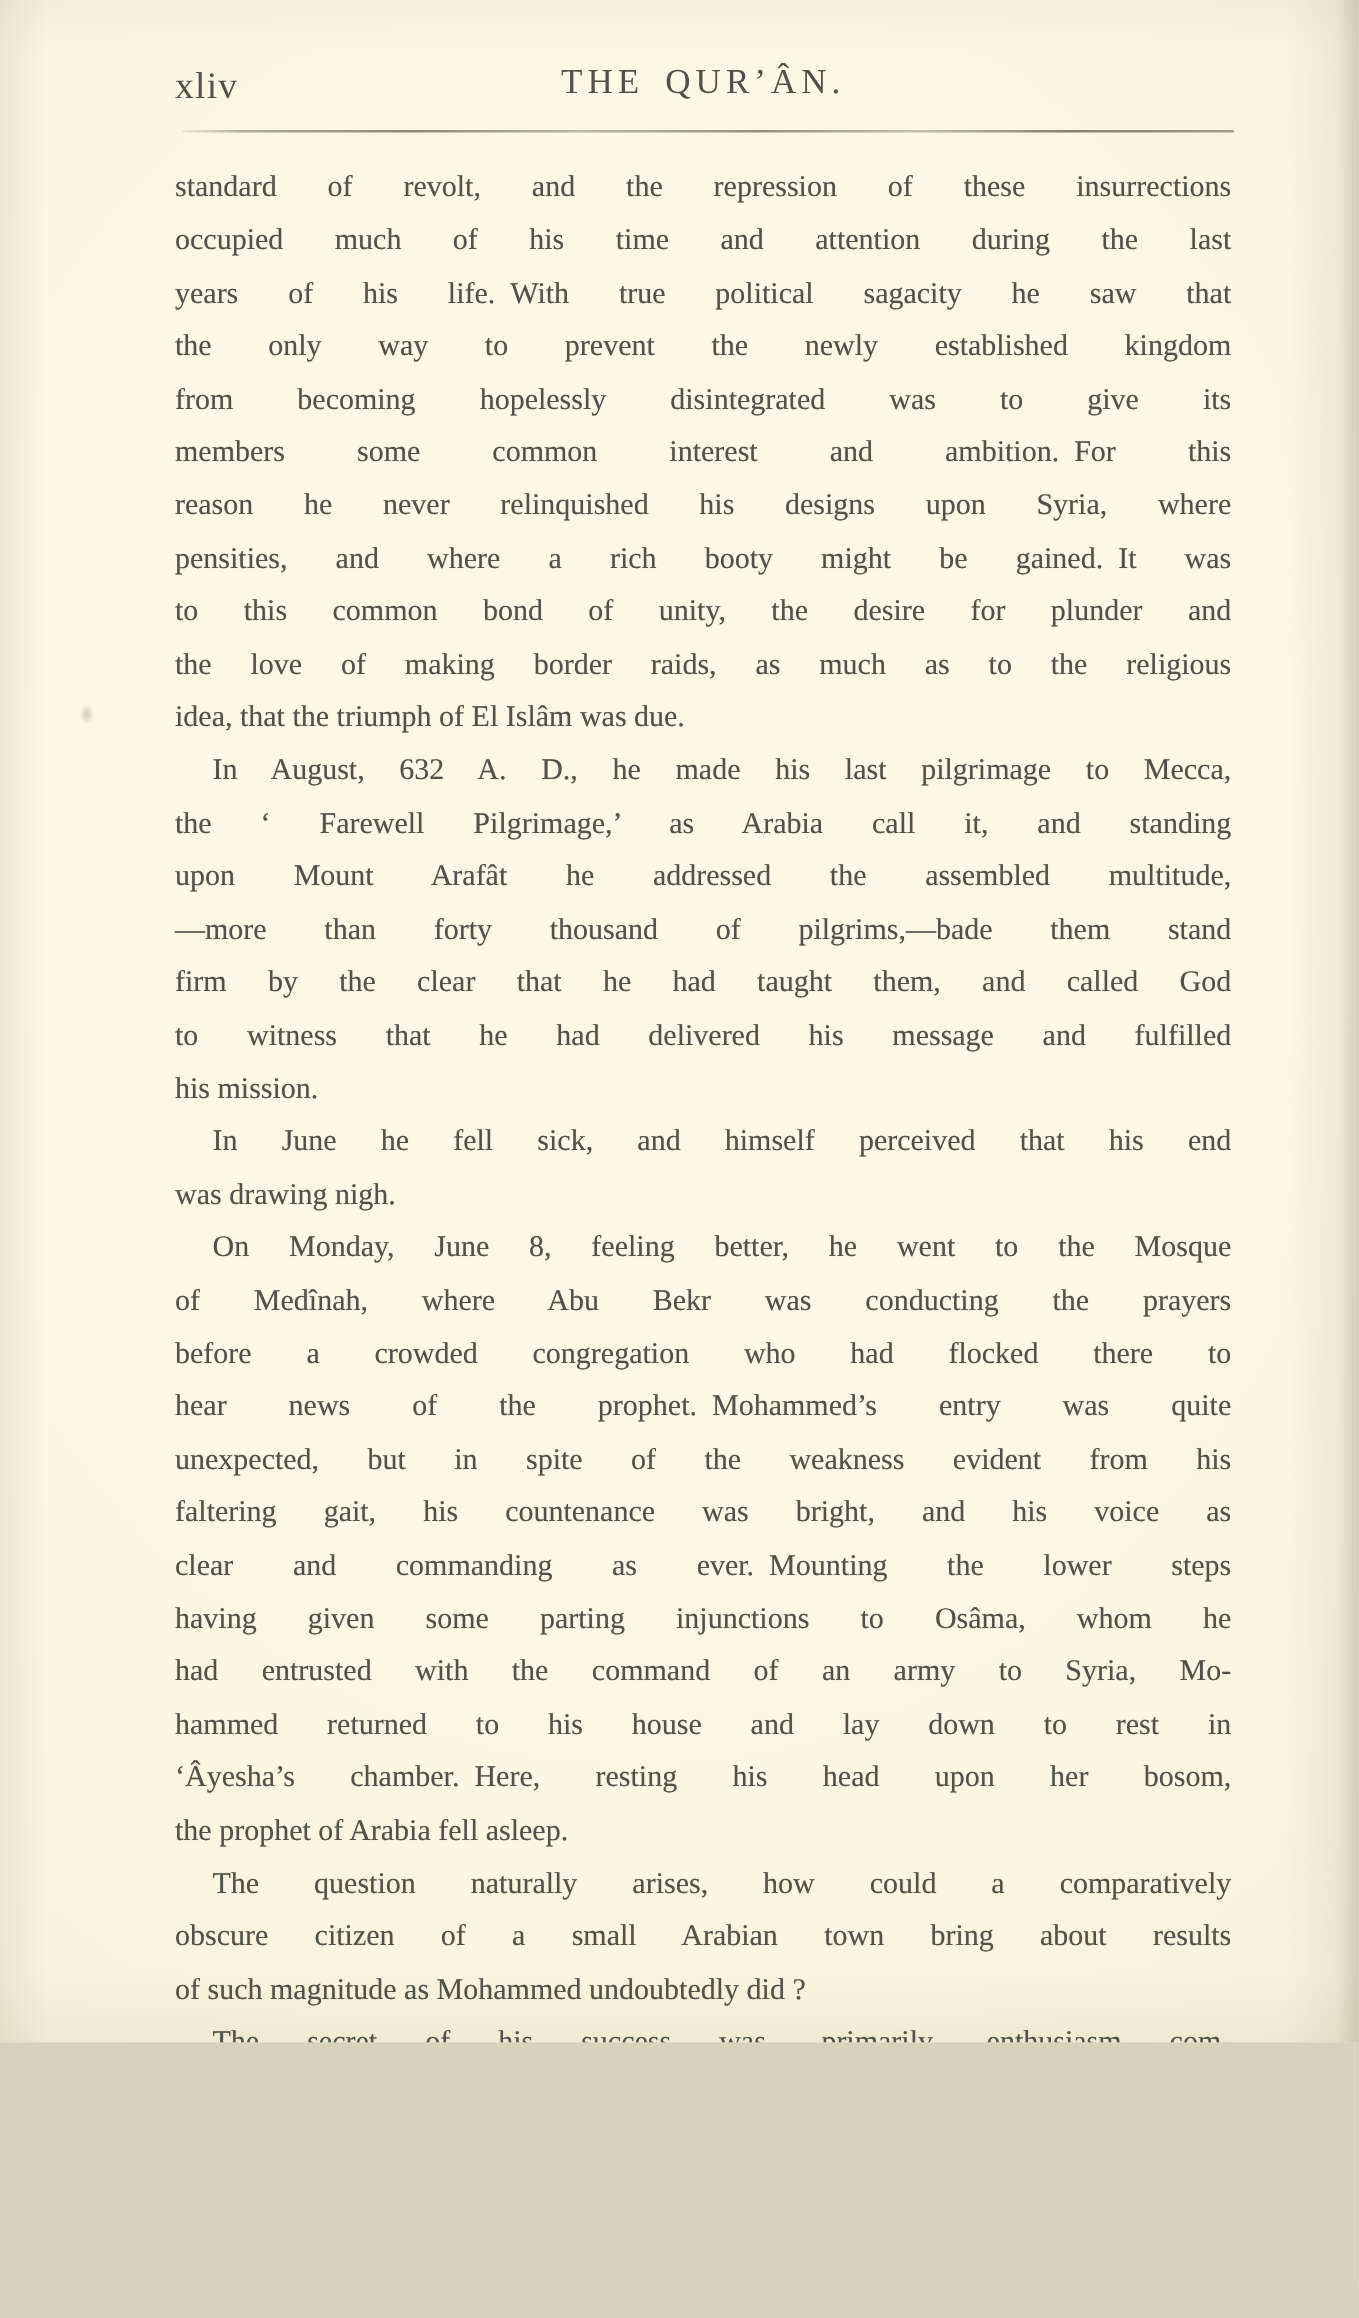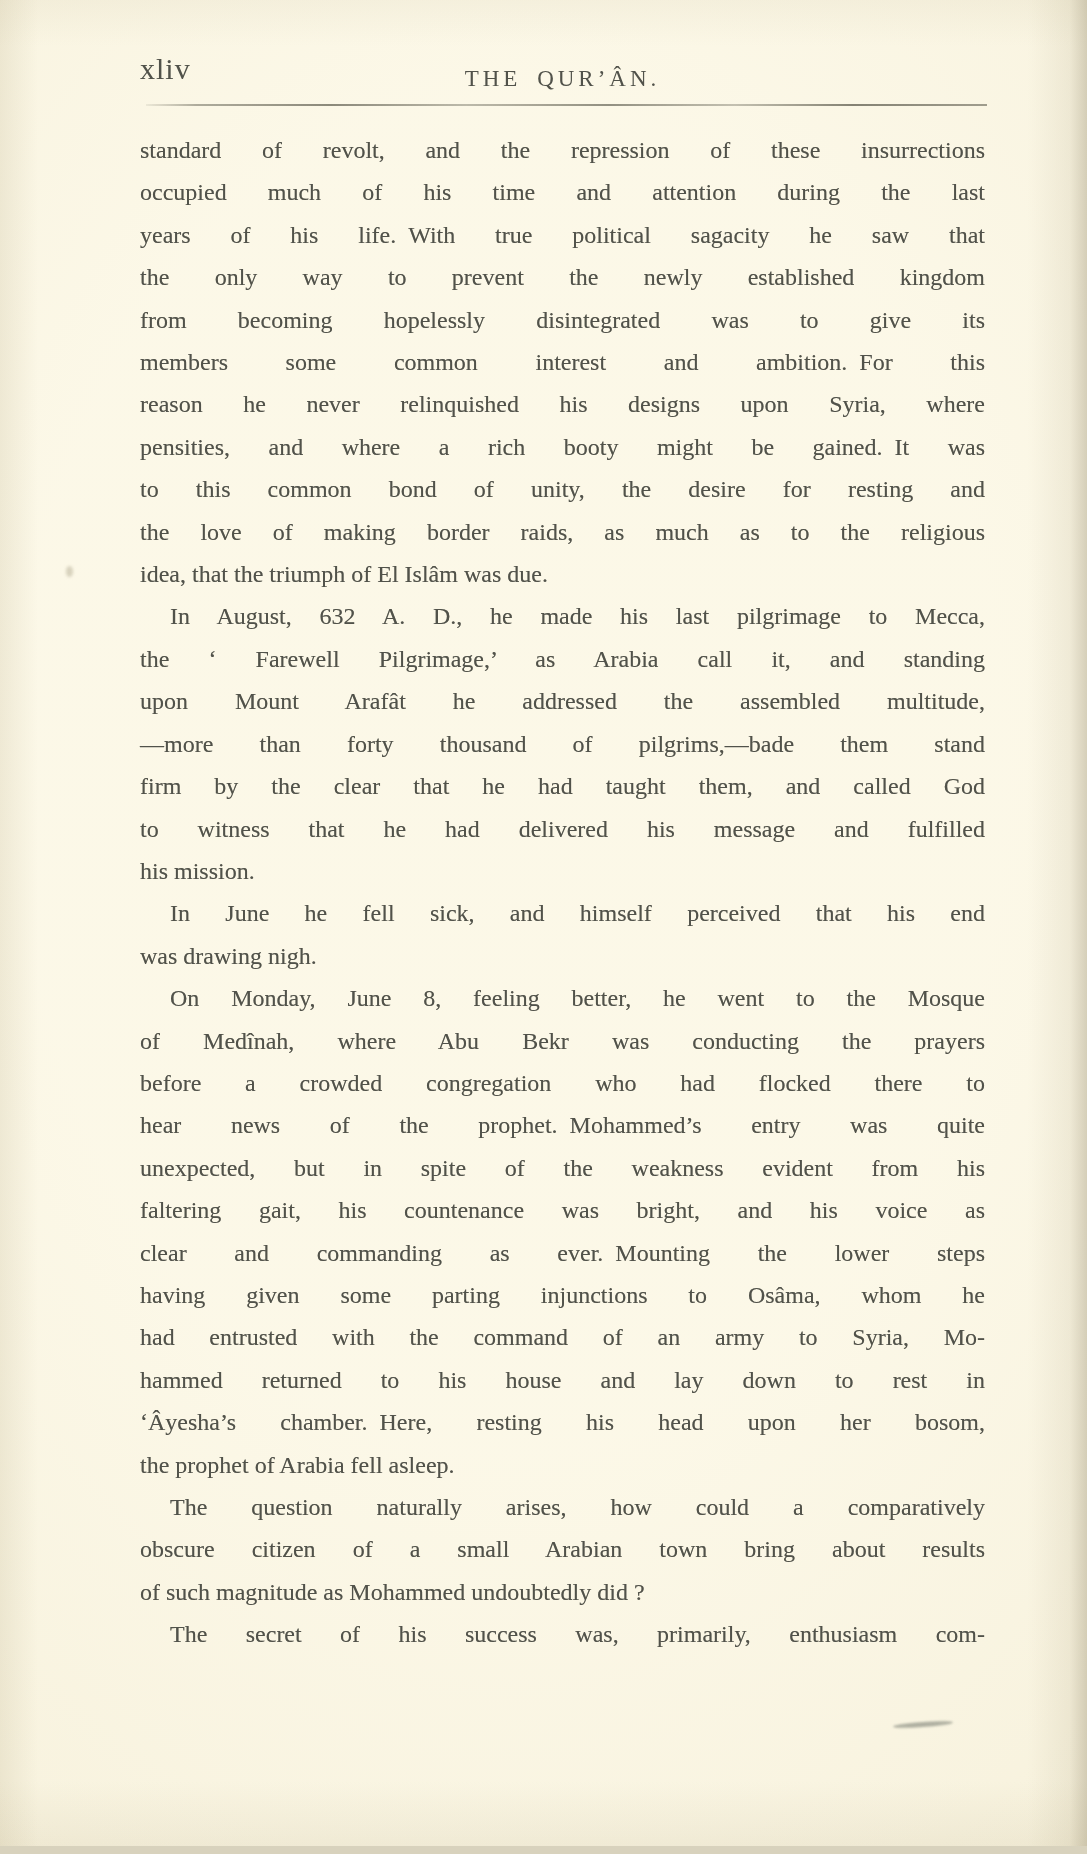--- a/index.html
+++ b/index.html
@@ -1,21 +1,21 @@
 <!DOCTYPE html>
 <html><head>
 <meta charset="utf-8">
 <style>
   html, body { margin: 0; padding: 0; }
   body { background: #d8d2bd; }
 
   .page {
     position: relative;
     width: 1087px;
-    height: 1846px;
+    height: 1634px;
     overflow: hidden;
     font-family: "Liberation Serif", "DejaVu Serif", serif;
     color: var(--ink, #51524a);
     background-color: var(--paper, #f8f3dd);
     background-image:
       linear-gradient(90deg,  rgba(186,174,138,0.20) 0, rgba(186,174,138,0) 3.5%),
       linear-gradient(270deg, rgba(134,123,92,0.32) 0, rgba(168,156,122,0.14) 1.6%, rgba(186,174,138,0) 5.5%),
       linear-gradient(180deg, rgba(186,174,138,0.10) 0, rgba(186,174,138,0) 2.5%),
       linear-gradient(0deg,   rgba(186,174,138,0.14) 0, rgba(186,174,138,0) 3.5%),
       radial-gradient(ellipse 130% 105% at 47% 42%, rgba(255,252,240,0.55) 35%, rgba(235,226,198,0.40) 100%);
@@ -27,23 +27,23 @@
     height: 40px;
   }
   .folio {
     position: absolute;
     left: 0; top: 2px;
     font-size: 30px;
     letter-spacing: 1px;
   }
   .running-title {
     position: absolute;
-    left: 0; right: 0; top: 16px;
+    left: 0; right: 0; top: 0;
     text-align: center;
-    font-size: 23px;
+    font-size: 28px;
     letter-spacing: 4px;
     word-spacing: 6px;
   }
 
   .rule {
     margin: 14px 100px 0 146px;
     height: 2px;
     border: 0;
     filter: blur(0.4px);
     background: linear-gradient(90deg,
@@ -103,21 +103,21 @@
 
   <div class="text-block">
       <div class="line">standard of revolt, and the repression of these insurrections</div>
       <div class="line">occupied much of his time and attention during the last</div>
       <div class="line">years of his life. With true political sagacity he saw that</div>
       <div class="line">the only way to prevent the newly established kingdom</div>
       <div class="line">from becoming hopelessly disintegrated was to give its</div>
       <div class="line">members some common interest and ambition. For this</div>
       <div class="line">reason he never relinquished his designs upon Syria, where</div>
       <div class="line">pensities, and where a rich booty might be gained. It was</div>
-      <div class="line">to this common bond of unity, the desire for resting and</div>
+      <div class="line">to this common bond of unity, the desire for plunder and</div>
       <div class="line">the love of making border raids, as much as to the religious</div>
       <div class="line lastline">idea, that the triumph of El Islâm was due.</div>
       <div class="line indent">In August, 632 A. D., he made his last pilgrimage to Mecca,</div>
       <div class="line">the ‘ Farewell Pilgrimage,’ as Arabia call it, and standing</div>
       <div class="line">upon Mount Arafât he addressed the assembled multitude,</div>
       <div class="line">—more than forty thousand of pilgrims,—bade them stand</div>
       <div class="line">firm by the clear that he had taught them, and called God</div>
       <div class="line">to witness that he had delivered his message and fulfilled</div>
       <div class="line lastline">his mission.</div>
       <div class="line indent">In June he fell sick, and himself perceived that his end</div>

